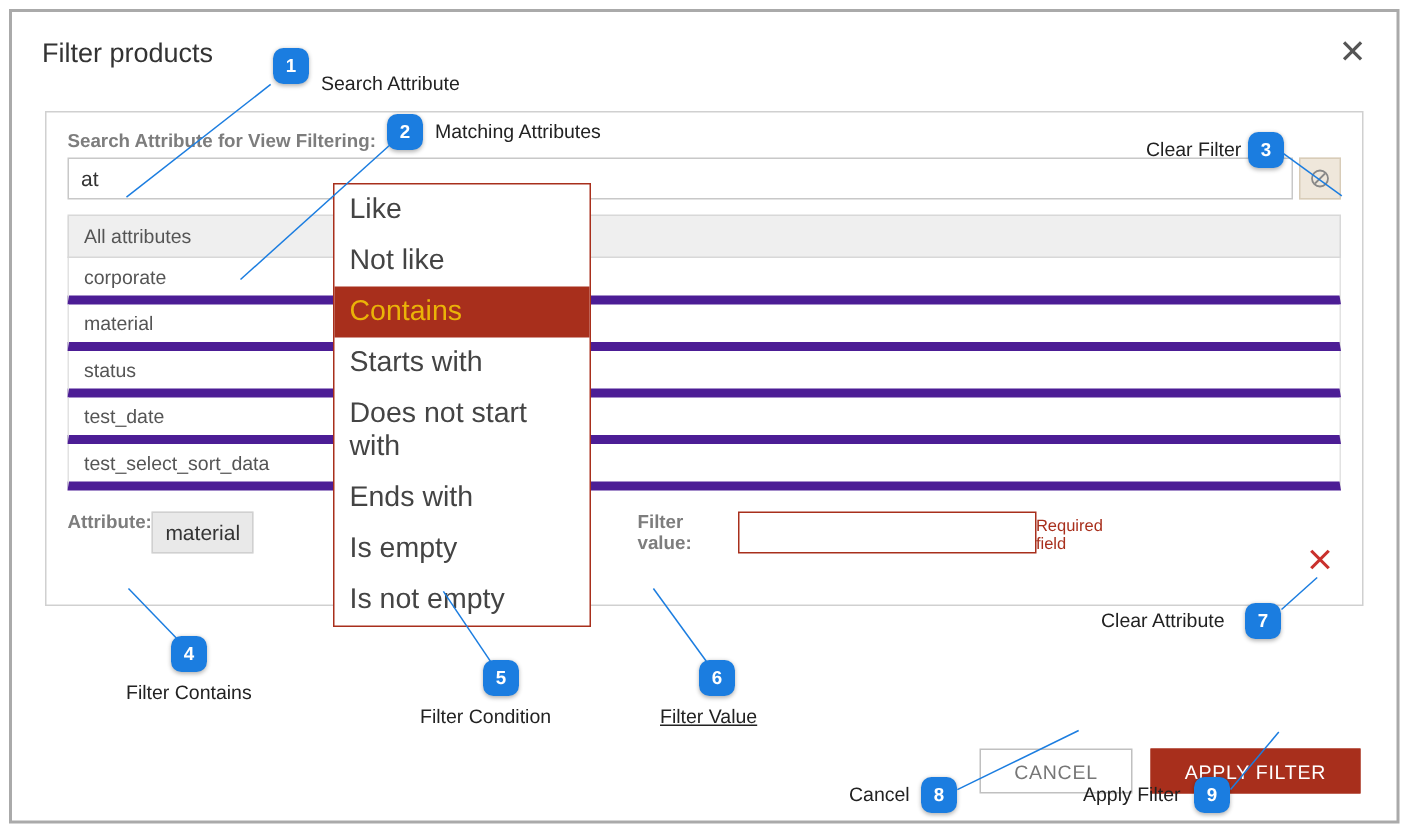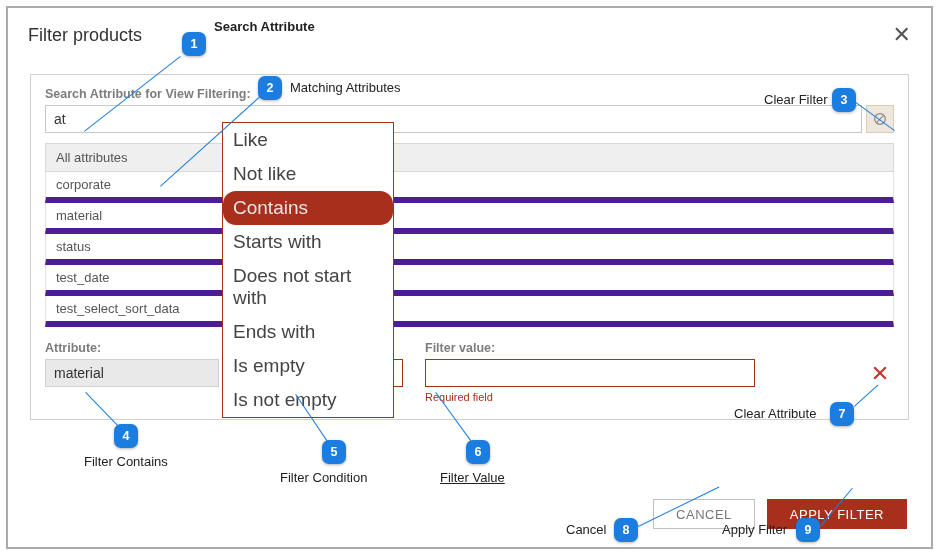--- a/index.html
+++ b/index.html
@@ -14,39 +14,39 @@
     .inner-panel { margin: 20px 22px 12px 22px; border: 1px solid #d0d0d0; padding: 12px 14px 16px 14px; position: relative; }
     .lbl { font-size: 12.5px; color: #7d7d7d; font-weight: bold; margin-bottom: 4px; display: block; }
     .search-row { display: flex; gap: 4px; align-items: flex-end; margin-bottom: 10px; }
     .search-input { flex: 1; height: 28px; border: 1px solid #c8c8c8; padding: 0 8px; font-size: 14px; color: #333; }
     .clear-filter-btn { width: 28px; height: 28px; background: #efe7db; border: 1px solid #d8ccb8; display: flex; align-items: center; justify-content: center; cursor: pointer; }
     .clear-filter-btn svg { width: 16px; height: 16px; stroke: #888; }
     .attr-list { border-top: 1px solid #d8d8d8; }
     .attr-head { background: #efefef; padding: 6px 10px; font-size: 13px; color: #555; border-bottom: 1px solid #d8d8d8; border-left: 1px solid #d8d8d8; border-right: 1px solid #d8d8d8; }
     .attr-item { padding: 5px 10px; font-size: 13px; color: #555; border-bottom: 6px solid #4c1d95; border-left: 1px solid #e2e2e2; border-right: 1px solid #e2e2e2; cursor: pointer; }
     .bottom-row { display: flex; gap: 16px; margin-top: 14px; align-items: flex-start; }
-    .field-col { display: flex; flex-direction: column; }
+    .field-col { display: flex; flex-direction: row; }
     .field-col.attr-col { width: 174px; }
     .field-col.cond-col { width: 168px; }
     .field-col.val-col { width: 330px; margin-left: 6px; }
     .ro-field { height: 28px; background: #e9e9e9; border: 1px solid #d0d0d0; padding: 0 8px; font-size: 14px; color: #333; display: flex; align-items: center; }
     .cond-input { height: 28px; border: 1.5px solid #a82f1c; padding: 0 28px 0 8px; font-size: 14px; color: #333; position: relative; display: flex; align-items: center; }
     .cond-wrap { position: relative; }
     .chev { position: absolute; right: 8px; top: 50%; transform: translateY(-50%); color: #888; font-size: 12px; pointer-events: none; }
     .val-input { height: 28px; border: 1.5px solid #a82f1c; padding: 0 8px; font-size: 14px; color: #333; }
     .req-txt { font-size: 11px; color: #a82f1c; margin-top: 4px; }
     .clear-attr-wrap { margin-left: auto; display: flex; align-items: flex-start; padding-top: 18px; }
     .clear-attr-btn { width: 28px; height: 28px; background: #fff; border: none; display: flex; align-items: center; justify-content: center; cursor: pointer; }
     .clear-attr-btn svg { width: 20px; height: 20px; stroke: #c9302c; stroke-width: 2.5; }
     .dropdown-popup {
       position: absolute; top: 114px; left: 214px; width: 172px;
       background: #fff; border: 1.5px solid #a82f1c; z-index: 10;
     }
     .dd-item { padding: 6px 10px; font-size: 19px; color: #444; cursor: pointer; }
-    .dd-item.sel { background: #a82f1c; color: #e5e5e5; border-radius: 13px; }
+    .dd-item.sel { background: #a82f1c; color: #eab308; }
     .footer { position: absolute; bottom: 18px; right: 24px; display: flex; gap: 12px; }
     .btn { height: 30px; padding: 0 22px; font-size: 13px; letter-spacing: 0.5px; cursor: pointer; display: flex; align-items: center; justify-content: center; }
     .btn-cancel { background: #fff; border: 1px solid #c0c0c0; color: #777; }
     .btn-apply { background: #a82f1c; border: 1px solid #a82f1c; color: #fff; }
 
     .callout { position: absolute; z-index: 50; pointer-events: none; }
     .co-label { font-size: 13px; color: #222; white-space: nowrap; position: absolute; }
     .co-badge {
       width: 24px; height: 24px; border-radius: 7px; background: #1b7de0; color: #fff;
       display: flex; align-items: center; justify-content: center; font-size: 12.5px; font-weight: bold;
@@ -132,21 +132,21 @@
       <div class="dd-item">Starts with</div>
       <div class="dd-item">Does not start with</div>
       <div class="dd-item">Ends with</div>
       <div class="dd-item">Is empty</div>
       <div class="dd-item">Is not empty</div>
     </div>
 
   <div class="callout" style="left:0;top:0;width:100%;height:100%;">
 
     <div class="co-badge" style="left:174px;top:24px;">1</div>
-    <div class="co-label" style="left:206px;top:11px;font-weight:bold;">Search Attribute</div>
+    <div class="co-label" style="left:206px;top:40px;">Search Attribute</div>
     <div class="co-line" style="left:76px;top:123px;width:122px;transform:rotate(-38deg);"></div>
 
     <div class="co-badge" style="left:250px;top:68px;">2</div>
     <div class="co-label" style="left:282px;top:72px;">Matching Attributes</div>
     <div class="co-line" style="left:152px;top:178px;width:136px;transform:rotate(-42deg);"></div>
 
     <div class="co-badge" style="left:824px;top:80px;">3</div>
     <div class="co-label" style="left:756px;top:84px;">Clear Filter</div>
     <div class="co-line" style="left:848px;top:94px;width:48px;transform:rotate(36deg);"></div>
 

